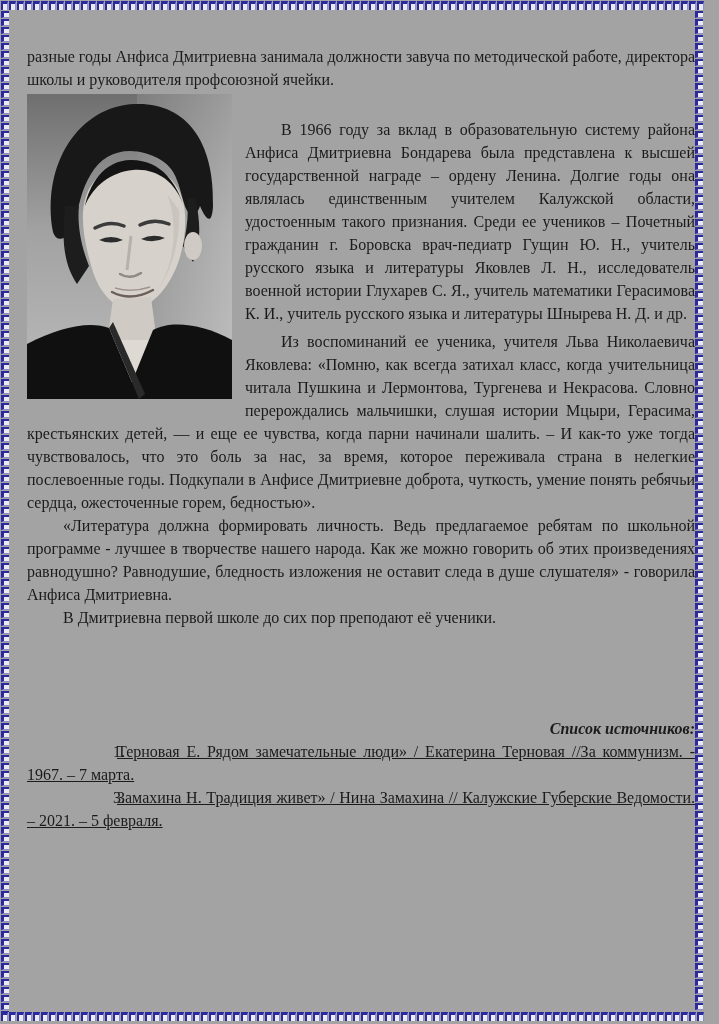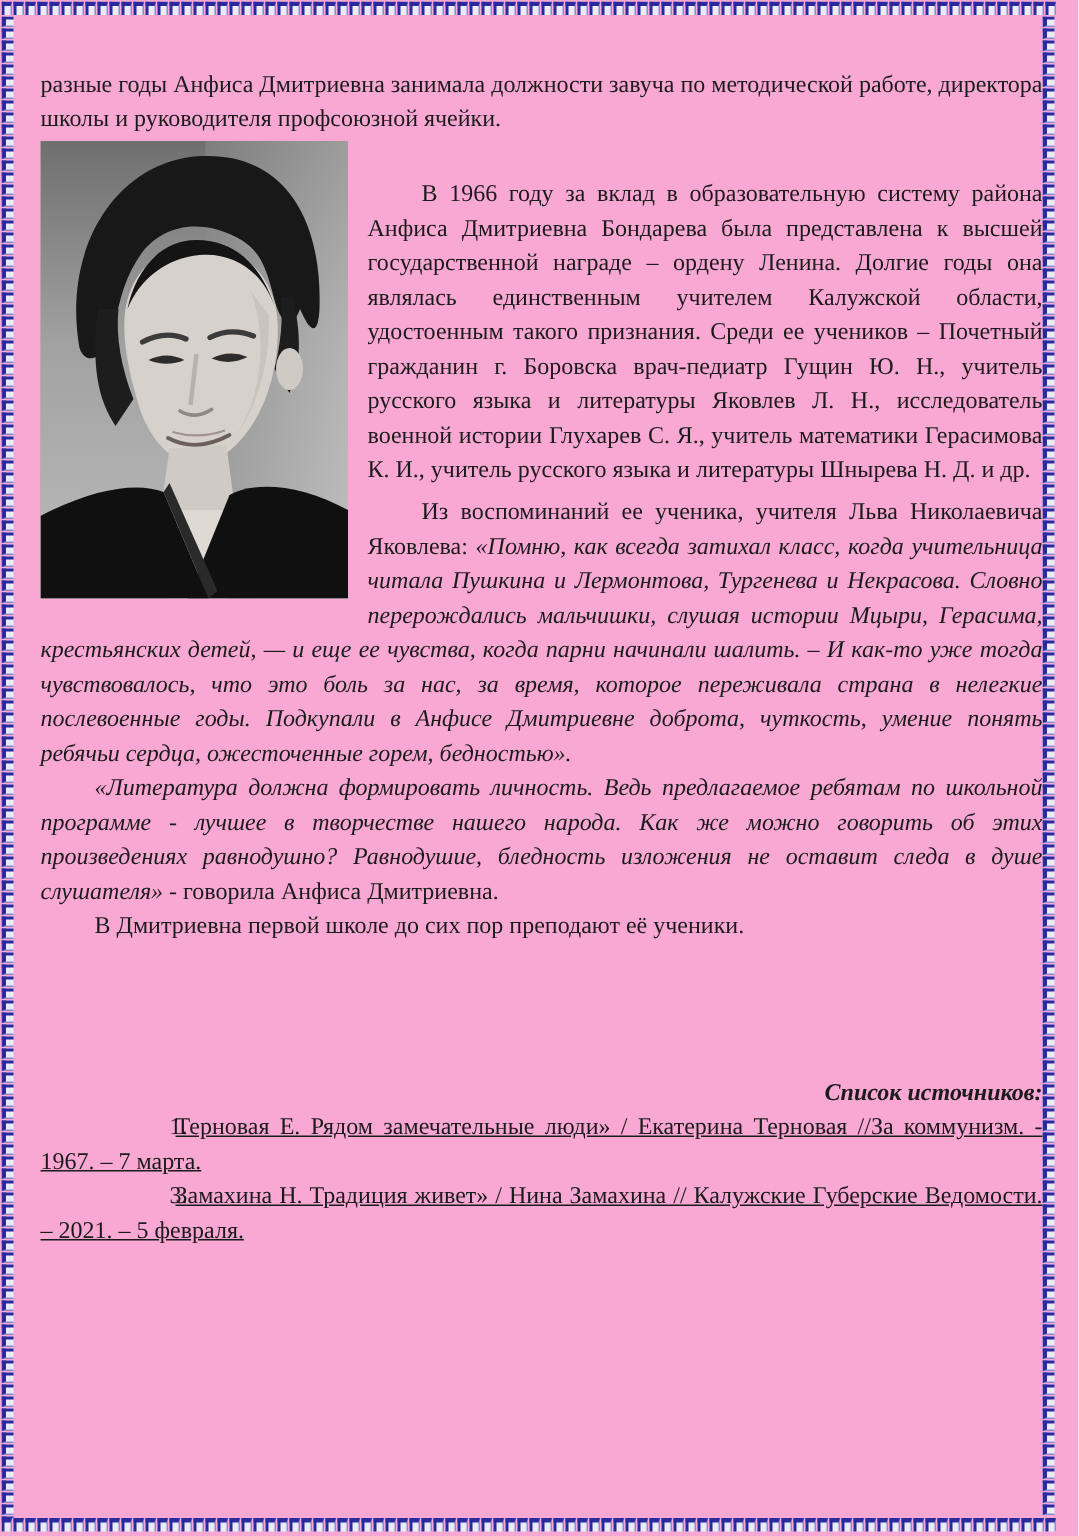--- a/index.html
+++ b/index.html
@@ -1,19 +1,19 @@
 <!DOCTYPE html>
 <html lang="ru" style="--border-blue: #2a2a9e; --border-blue-light: #8d8dcd; --tile-fill: #ebebf8;"><head>
 <meta charset="utf-8">
 <style>
   html,body{margin:0;padding:0;background:#ffffff;}
   .page{
     position:relative;
     width:719px;height:1024px;
-    background:#f9a8d4;
+    background:#a3a3a3;
     overflow:hidden;
     font-family:"Liberation Serif","DejaVu Serif",serif;
     color:#1b1b1b;
   }
   
   .strip{position:absolute;display:flex;overflow:hidden;}
   .strip-h{height:10px;left:1px;right:15px;flex-direction:row;}
   .strip-top{top:1px;}
   .strip-bottom{bottom:2px;}
   .strip-v{width:10px;flex-direction:column;}
@@ -44,21 +44,21 @@
   .indent{text-indent:36px;}
   .photo{
     float:left;
     width:205px;height:305px;
     margin:3px 13px 8px 0;
     background:#9d9d9d;
   }
   .photo svg{display:block;width:205px;height:305px;}
   .p2{margin-top:27px !important;}
   .p3{margin-top:5px !important;}
-  .ital{font-style:italic;}
+  .ital{}
   .sources-heading{
     margin-top:88px !important;
     text-align:right;
     font-weight:bold;font-style:italic;
   }
   .src-item{text-indent:43px;text-decoration:underline;}
   .src-num{display:inline-block;width:47px;font-style:normal;}
 </style>
 </head>
 <body>

